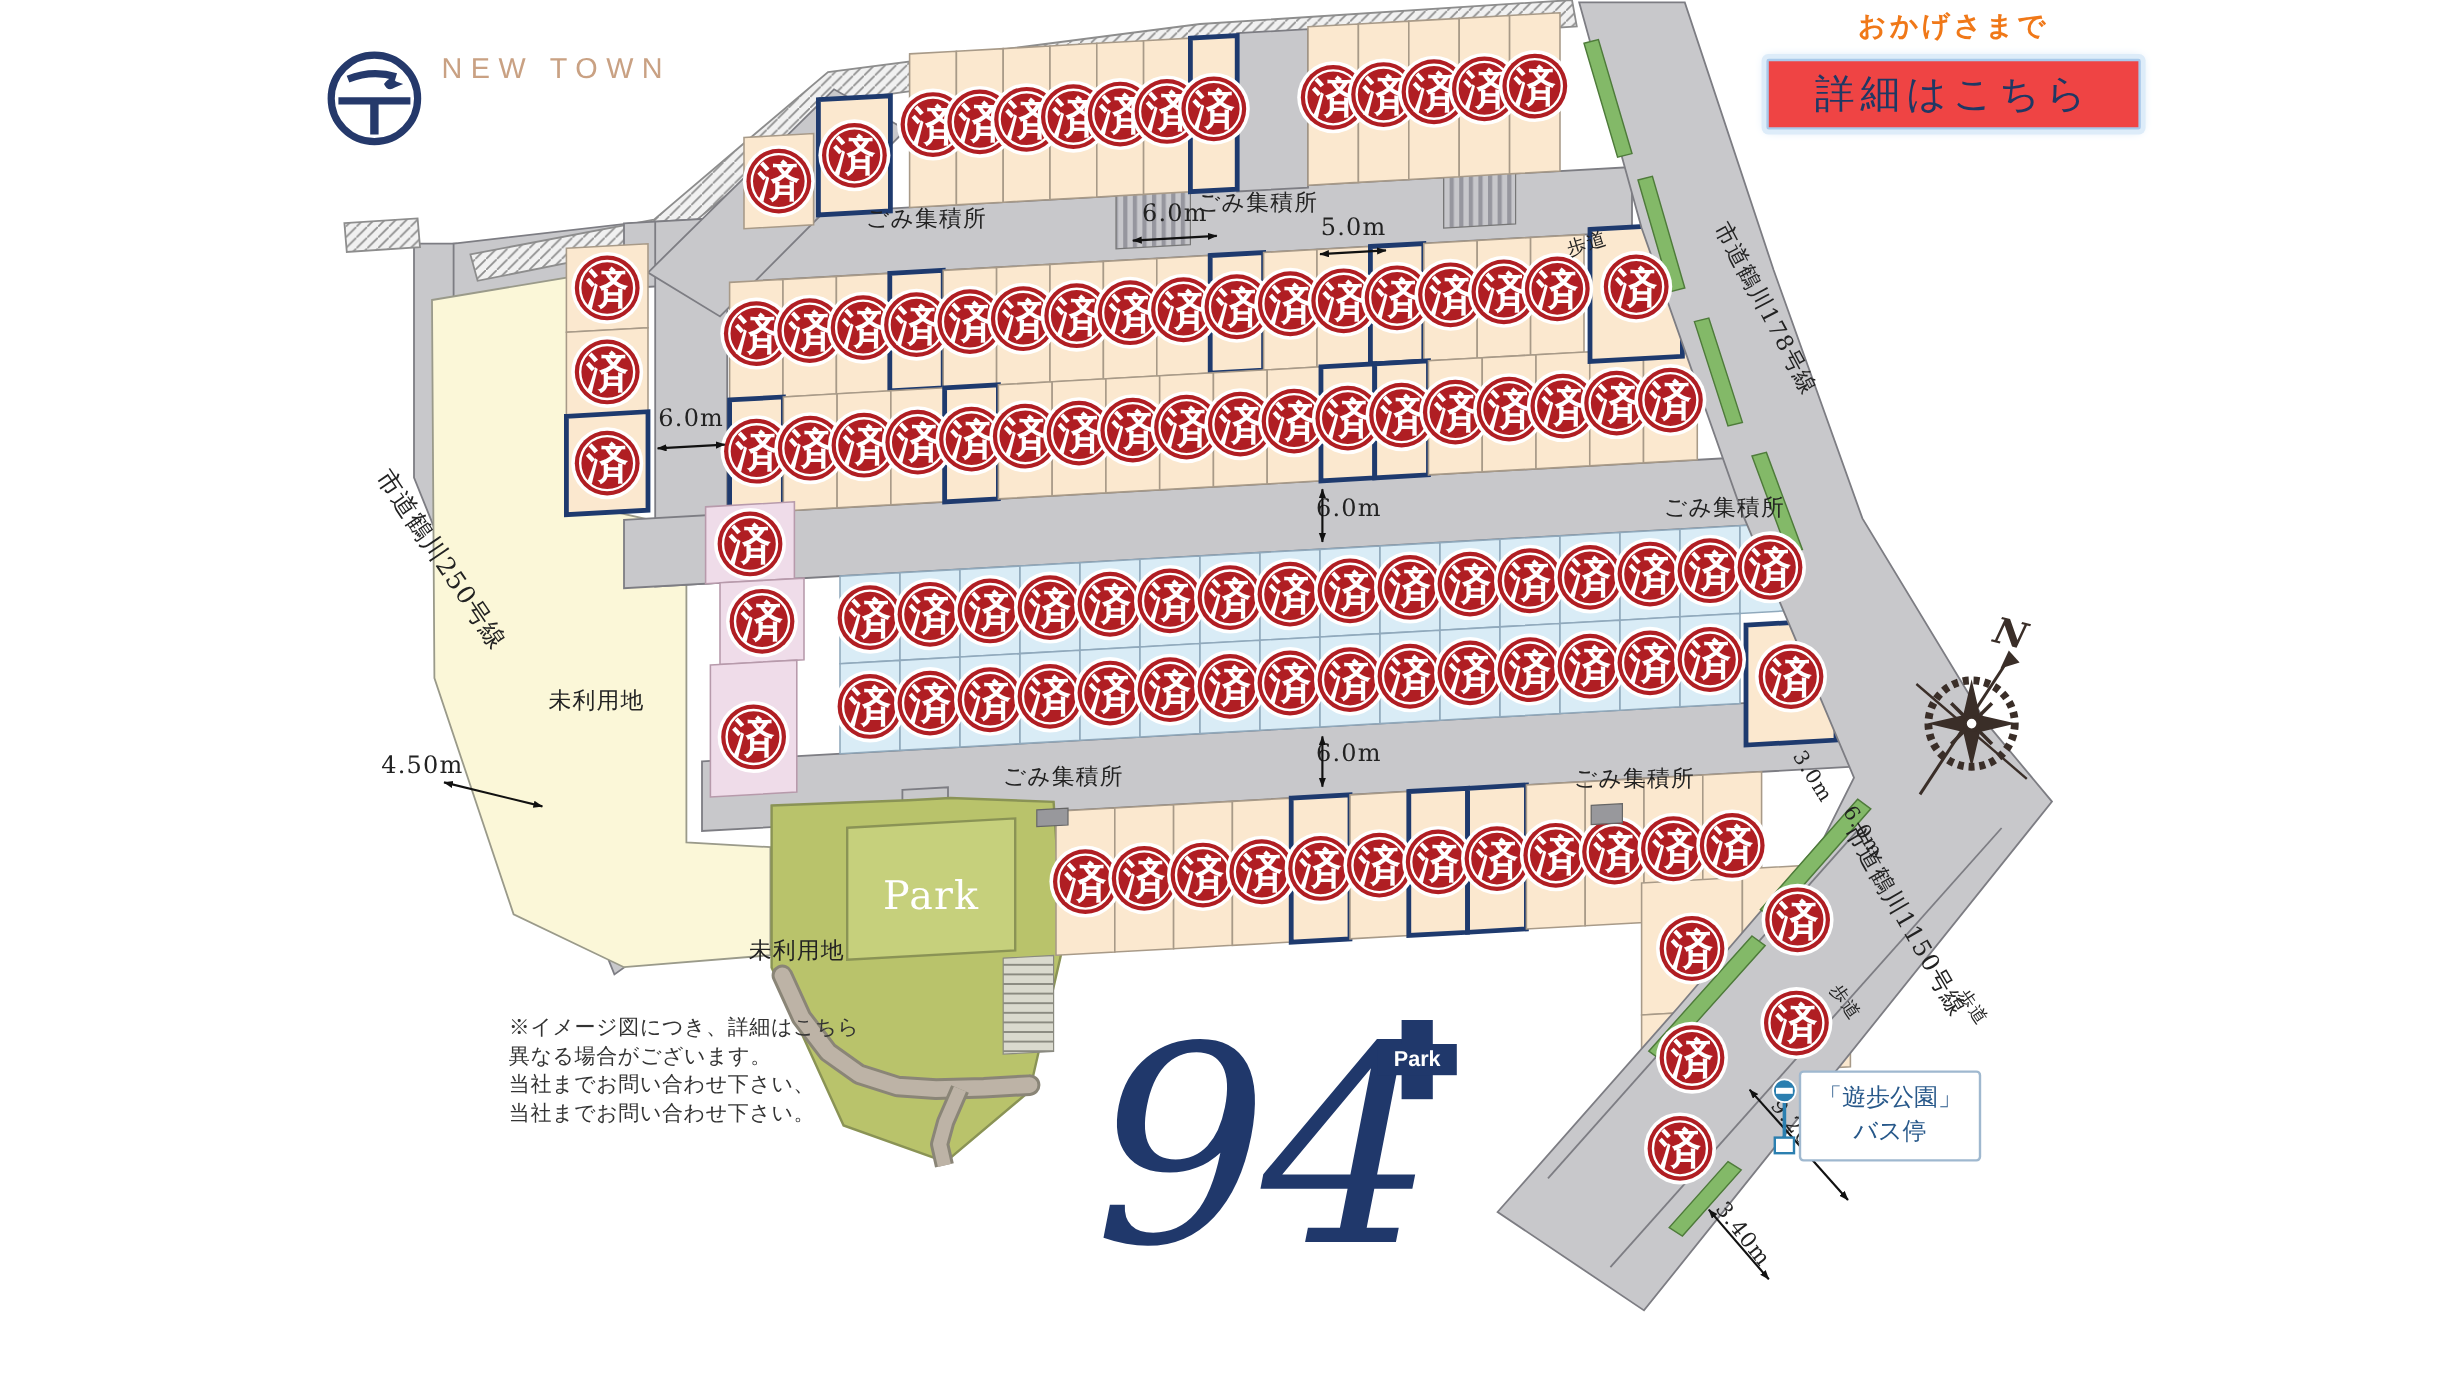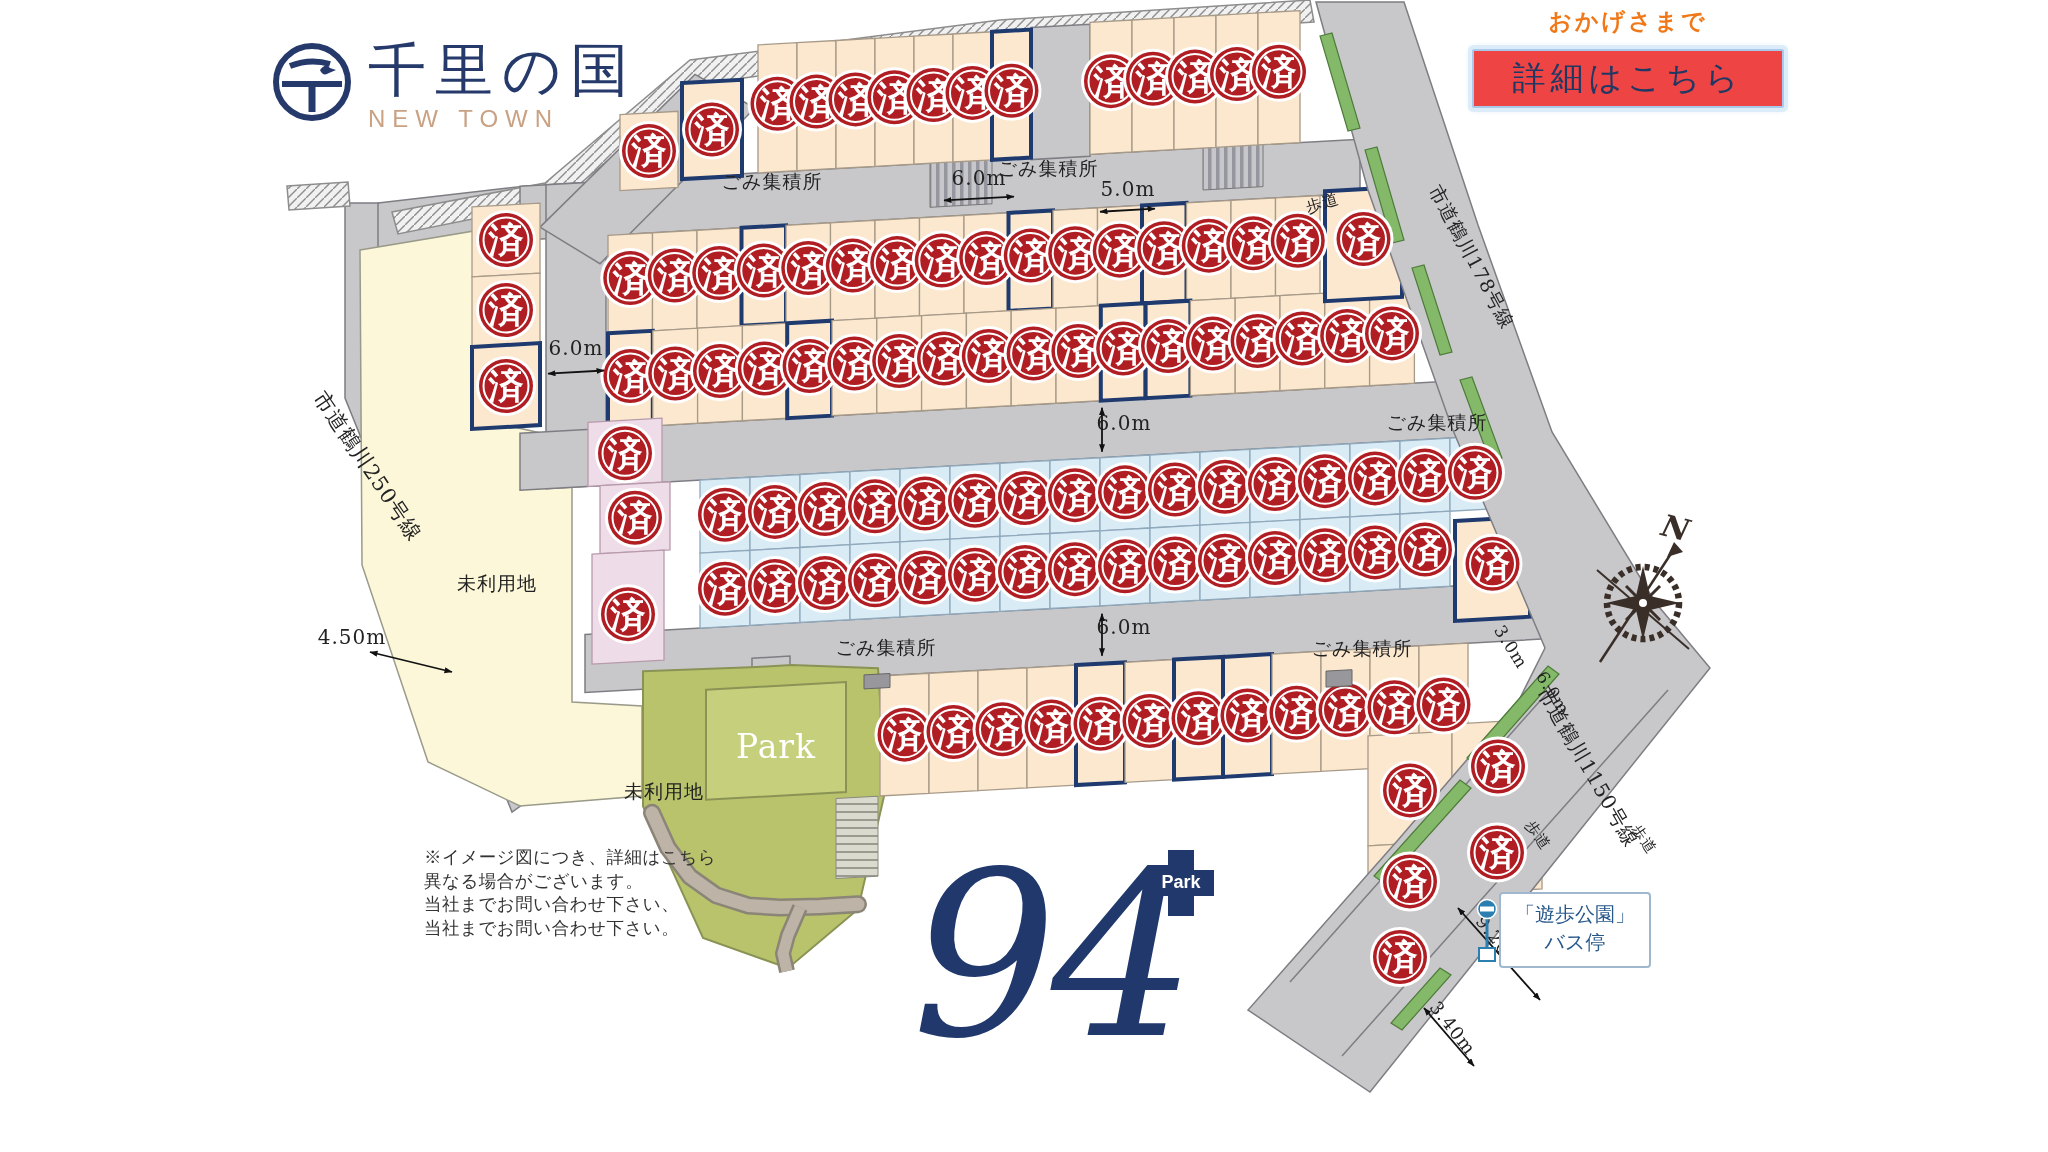--- a/index.html
+++ b/index.html
@@ -658,21 +658,20 @@
 
 <div class="overlay logo">
   <svg width="84" height="84" viewBox="0 0 84 84">
     <circle cx="42" cy="42" r="36" fill="none" stroke="#25396b" stroke-width="6"></circle>
     <line x1="12" y1="44" x2="72" y2="44" stroke="#25396b" stroke-width="6"></line>
     <line x1="42" y1="44" x2="42" y2="72" stroke="#25396b" stroke-width="7"></line>
     <path d="M20,26 Q40,18 60,24" fill="none" stroke="#25396b" stroke-width="6"></path>
     <path d="M50,30 q6,-8 10,-2 l6,2 l-7,3 q-6,4 -9,-3 Z" fill="#25396b"></path>
   </svg>
   <div class="logo-text">
-    <div class="logo-title">千里の国</div>
     <div class="logo-sub">NEW TOWN</div>
   </div>
 </div>
 
 <div class="overlay banner">
   <div class="kicker">おかげさまで</div>
   <div class="detail-btn">詳細はこちら</div>
 </div>
 
 <div class="overlay bignum">

